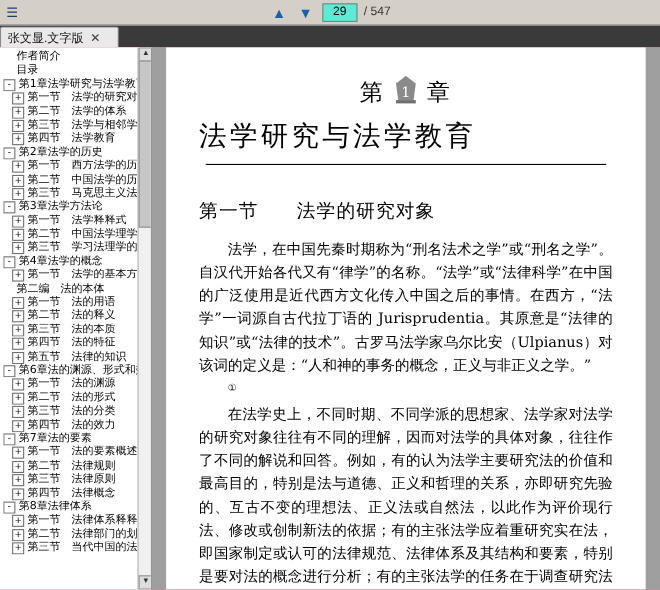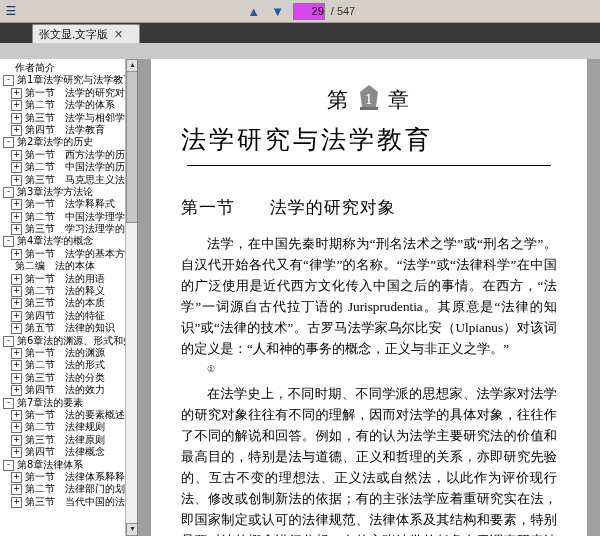--- a/index.html
+++ b/index.html
@@ -7,33 +7,33 @@
        font-family:"Liberation Sans","DejaVu Sans",sans-serif;font-size:12px;color:#000;}
   .app{width:600px;height:536px;position:relative;background:#c9c9c9;display:flex;flex-direction:column;}
 
   
   .toolbar{height:22px;background:#d4d0c8;border-bottom:1px solid #9a9a9a;
            display:flex;align-items:center;justify-content:center;gap:6px;position:relative;}
   .tb-left{position:absolute;left:2px;top:0;height:22px;display:flex;align-items:center;gap:2px;}
   .tb-icon{width:18px;height:18px;display:flex;align-items:center;justify-content:center;
            font-size:12px;line-height:1;color:#243a6b;}
   .nav-ico{color:#1b5fa8;font-size:13px;}
-  .page-box{width:30px;height:15px;border:1px solid #7f7f7f;background:#d946ef;
-            font-size:11px;text-align:right;line-height:15px;color:#000;}
+  .page-box{width:30px;height:15px;border:1px solid #7f7f7f;background:#5eead4;
+            font-size:11px;text-align:center;line-height:15px;color:#000;}
   .page-total{font-size:11px;color:#333;text-align:center;}
 
   
-  .tabstrip{height:20px;background:#3a3a3a;display:flex;align-items:flex-end;padding-left:32px;}
+  .tabstrip{height:20px;background:#3a3a3a;display:flex;align-items:flex-end;}
   .tab{height:18px;min-width:96px;background:#e9e9e9;border:1px solid #8a8a8a;border-bottom:none;
        font-size:11px;color:#111;display:flex;align-items:center;padding:0 4px 0 6px;gap:6px;
        border-top-left-radius:2px;border-top-right-radius:2px;}
   .tab .x{font-size:11px;color:#444;}
 
   
-  .body{flex:1;display:flex;min-height:0;background:#ec4899;margin-top:16px;}
+  .body{flex:1;display:flex;min-height:0;background:#ec4899;}
 
   
   .sidebar{width:137px;background:#ffffff;border-right:1px solid #808080;
            overflow:hidden;position:relative;}
   .outline{padding:3px 2px 0 3px;font-size:10px;line-height:12.4px;color:#000;
            font-family:"DejaVu Sans","Liberation Sans",sans-serif;}
   .ol-row{display:flex;align-items:flex-start;white-space:nowrap;height:12.4px;overflow:hidden;}
   .ol-row .bx{width:9px;height:9px;border:1px solid #6f6f6f;background:#fff;margin-right:3px;
               margin-top:1px;font-size:8px;line-height:8px;text-align:center;color:#000;flex:none;}
   .ol-row .nobx{width:12px;flex:none;}
@@ -52,21 +52,21 @@
   .page{width:436px;background:#fff;padding:14px 30px 0 30px;box-sizing:border-box;
         font-family:"DejaVu Serif","Liberation Serif",serif;color:#000;overflow:hidden;}
   .chap-line{display:flex;align-items:center;justify-content:center;gap:6px;margin-top:12px;}
   .chap-word{font-size:21px;letter-spacing:2px;}
   .chap-num{width:26px;height:30px;position:relative;display:inline-block;}
   .chap-num svg{display:block;}
   .chap-title{font-size:25px;margin-top:8px;letter-spacing:3px;}
   .rule{height:1px;background:#000;margin:9px 6px 0 6px;}
   .sec{font-size:17px;margin-top:30px;letter-spacing:1px;}
   .sec .gap{display:inline-block;width:22px;}
-  .para{font-size:13.2px;line-height:21px;text-align:justify;margin-top:14px;text-indent:26px;font-family:Liberation Serif, serif;}
+  .para{font-size:13.2px;line-height:21px;text-align:justify;margin-top:14px;text-indent:26px;}
   .para.tight{margin-top:2px;}
   sup{font-size:9px;vertical-align:super;}
 </style>
 </head>
 <body>
 
 <div class="app">
 
   <div class="toolbar">
     <div class="tb-left">
@@ -85,20 +85,24 @@
     </div>
   </div>
 
   <div class="body">
 
     <div class="sidebar">
       <div class="outline" id="outline">
           <div class="ol-row ind0">
             <span class="nobx"></span>
             <span class="ol-txt">作者简介</span>
+          </div>
+          <div class="ol-row ind0">
+            <span class="nobx"></span>
+            <span class="ol-txt">目录</span>
           </div>
           <div class="ol-row ind0">
             <span class="bx">-</span>
             <span class="ol-txt">第1章法学研究与法学教育</span>
           </div>
           <div class="ol-row ind1">
             <span class="bx">+</span>
             <span class="ol-txt">第一节　法学的研究对象</span>
           </div>
           <div class="ol-row ind1">

